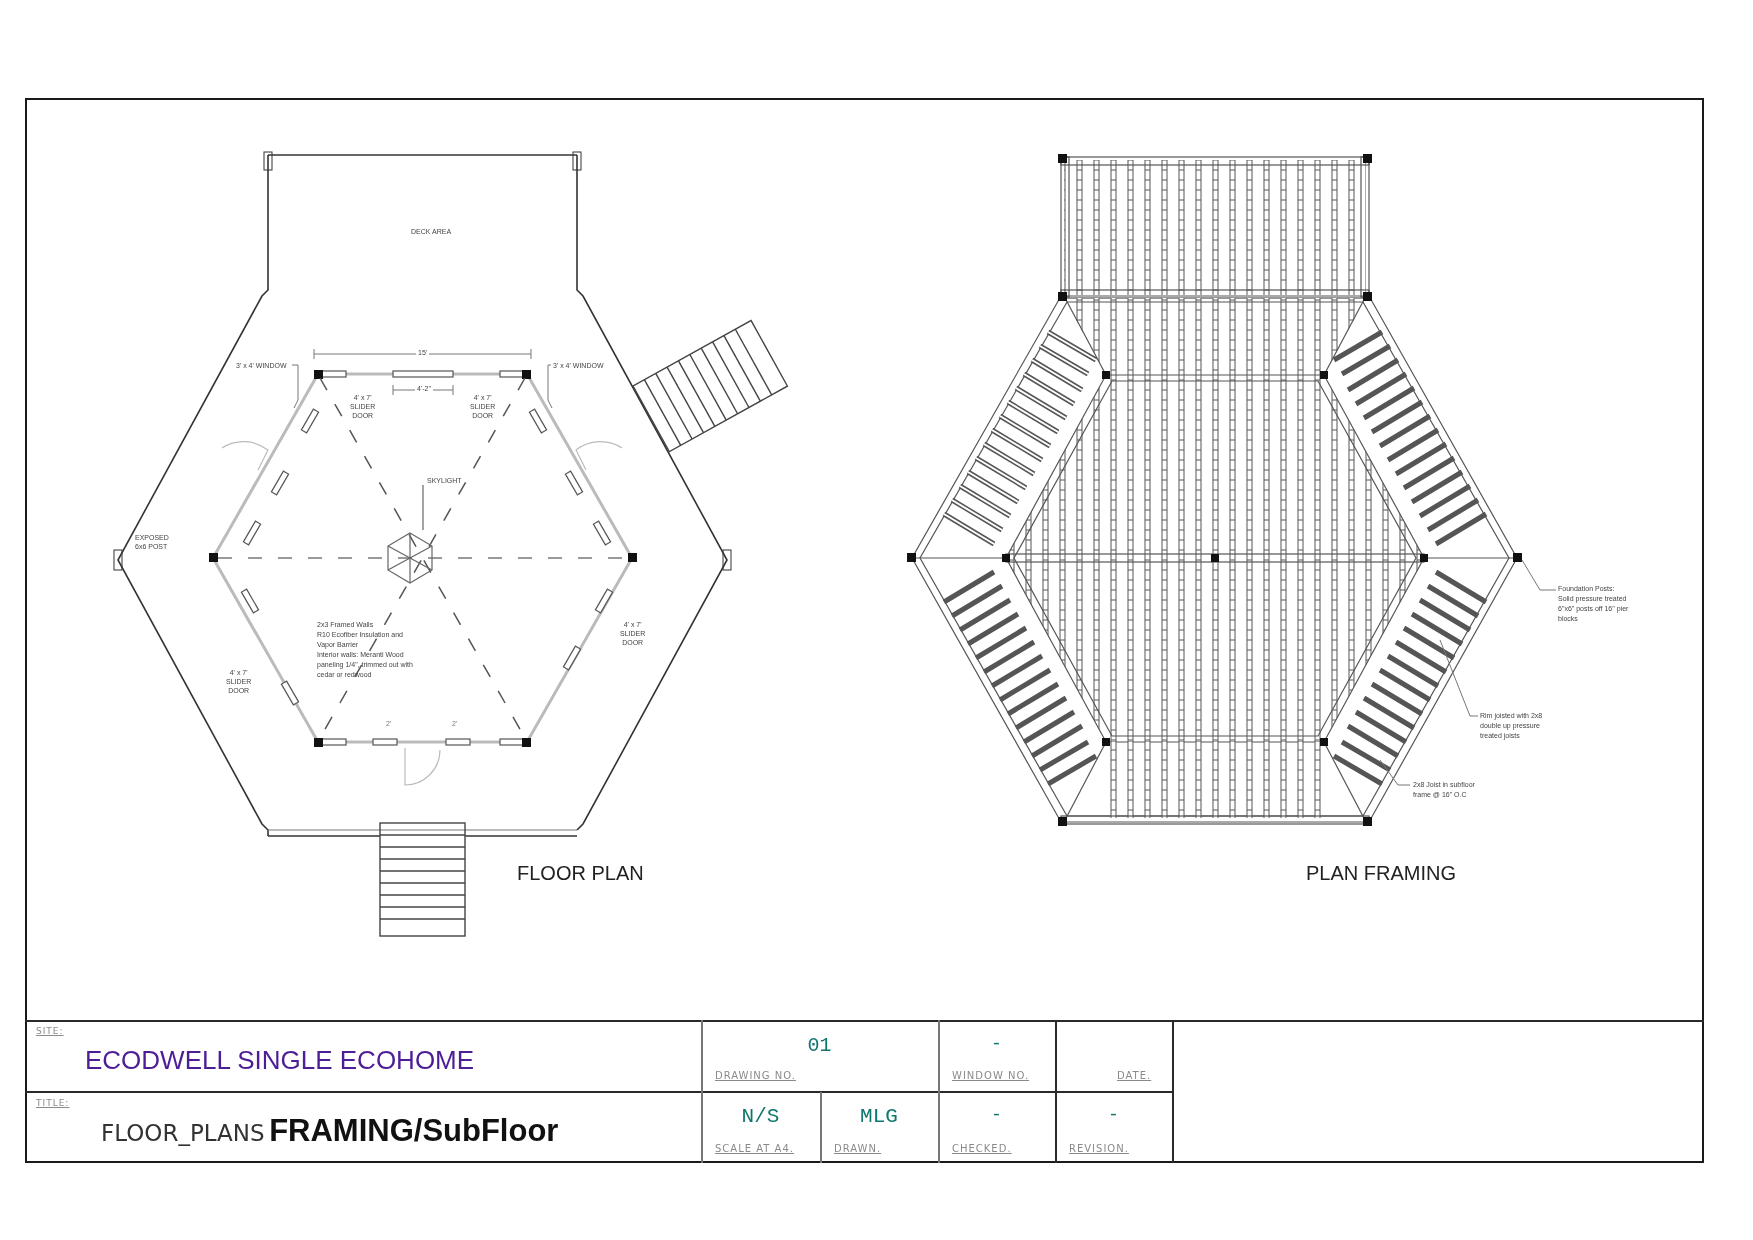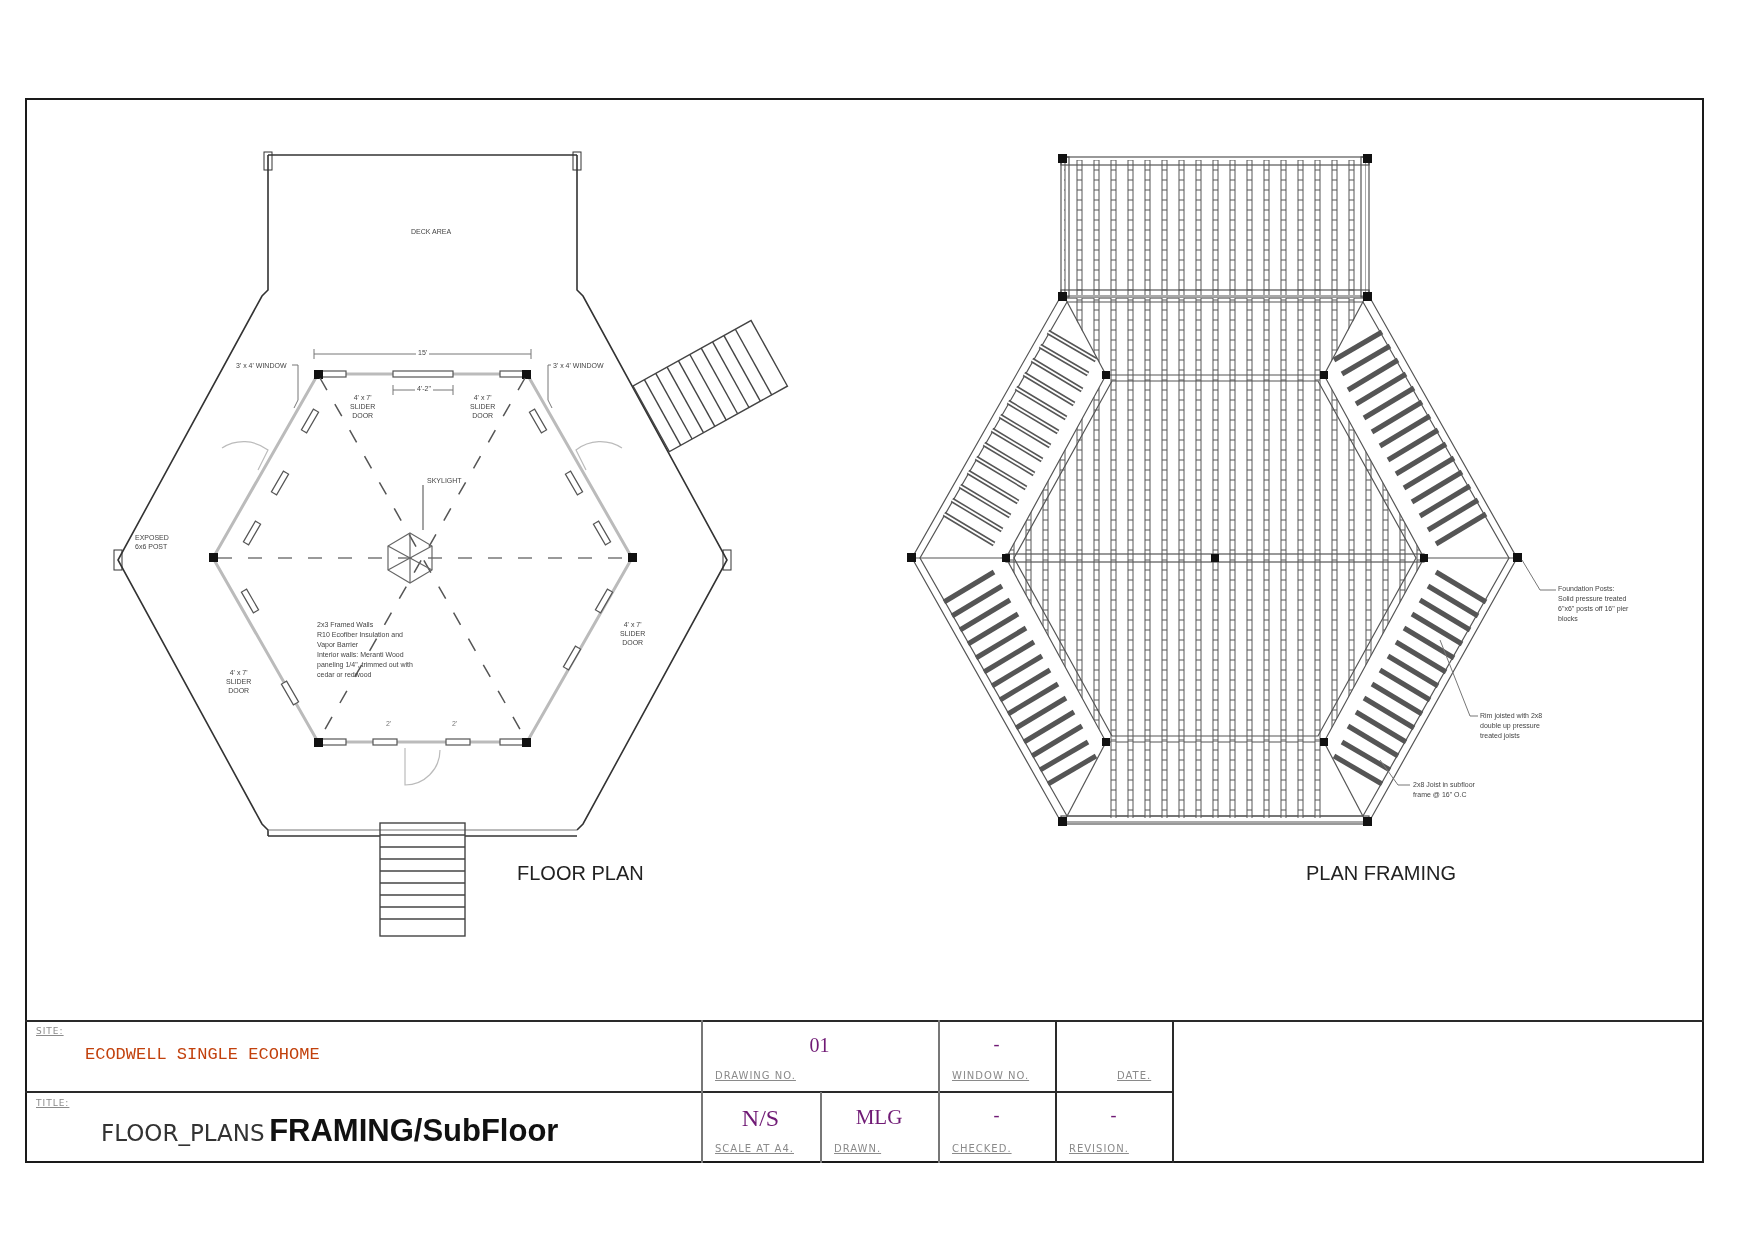--- a/index.html
+++ b/index.html
@@ -1,21 +1,21 @@
 <!DOCTYPE html>
 <html><head>
 <meta charset="utf-8">
 <style>
   html, body { margin:0; padding:0; background:#ffffff; }
   body { width:1753px; height:1240px; position:relative; overflow:hidden; font-family:"Liberation Sans", sans-serif; color:#111; }
   #sheet { position:absolute; left:0; top:0; width:1753px; height:1060px; }
   .frame { position:absolute; left:25px; top:98px; width:1679px; height:1065px; border:2px solid #1a1a1a; box-sizing:border-box; }
   .tb { position:absolute; left:25px; top:1020px; width:1679px; height:143px; }
   .lbl { position:absolute; font-family:"DejaVu Sans", sans-serif; font-size:10px; color:#8a8a8a; letter-spacing:1px;text-decoration:underline; }
-  .val { position:absolute; font-family:Liberation Serif, serif; color:#701a75; }
+  .val { position:absolute; font-family:Liberation Mono, monospace; color:#0f766e; }
   .hl { position:absolute; background:#2a2a2a; }
   .vl { position:absolute; background:#2a2a2a; }
   .vlg { position:absolute; background:#777; }
 </style>
 </head>
 <body>
 
 <div id="sheet">
 
   <div class="frame"></div>
@@ -327,38 +327,38 @@
   <div class="tb">
     <div class="hl" style="left:0;top:0;width:1679px;height:2px"></div>
     <div class="hl" style="left:0;top:71px;width:1148px;height:2px"></div>
     <div class="vlg" style="left:676px;top:0;width:2px;height:143px"></div>
     <div class="vlg" style="left:795px;top:72px;width:2px;height:71px"></div>
     <div class="vlg" style="left:913px;top:0;width:2px;height:143px"></div>
     <div class="vl" style="left:1030px;top:0;width:2px;height:143px"></div>
     <div class="vl" style="left:1147px;top:0;width:2px;height:143px"></div>
 
     <div class="lbl" style="left:11px;top:6px;font-size:9px">SITE:</div>
-    <div class="val" style="left:60px;top:25px;font-family:Liberation Mono, monospace;font-size:17px;color:#c2410c">ECODWELL SINGLE ECOHOME</div>
+    <div class="val" style="left:60px;top:25px;font-family:Liberation Sans, sans-serif;font-size:26px;color:#4c1d95">ECODWELL SINGLE ECOHOME</div>
 
     <div class="lbl" style="left:11px;top:78px;font-size:9px">TITLE:</div>
     <div style="position:absolute;left:76px;top:93px;white-space:nowrap">
       <span style="font-family:'DejaVu Sans',sans-serif;font-size:23px;color:#333;letter-spacing:0px">FLOOR_PLANS</span>
       <span style="font-family:'Liberation Sans',sans-serif;font-weight:bold;font-size:31px;color:#111">FRAMING/SubFloor</span>
     </div>
 
     <div class="val" style="left:676px;width:237px;top:14px;text-align:center;font-size:20px">01</div>
     <div class="lbl" style="left:690px;top:50px">DRAWING NO.</div>
 
     <div class="val" style="left:913px;width:117px;top:14px;text-align:center;font-size:18px">-</div>
     <div class="lbl" style="left:927px;top:50px">WINDOW NO.</div>
 
     <div class="val" style="left:1030px;width:117px;top:14px;text-align:center;font-size:18px"></div>
     <div class="lbl" style="left:1092px;top:50px">DATE.</div>
 
-    <div class="val" style="left:676px;width:119px;top:85px;text-align:center;font-size:24px">N/S</div>
+    <div class="val" style="left:676px;width:119px;top:85px;text-align:center;font-size:21px">N/S</div>
     <div class="lbl" style="left:690px;top:123px">SCALE AT A4.</div>
 
     <div class="val" style="left:795px;width:118px;top:85px;text-align:center;font-size:21px">MLG</div>
     <div class="lbl" style="left:809px;top:123px">DRAWN.</div>
 
     <div class="val" style="left:913px;width:117px;top:85px;text-align:center;font-size:18px">-</div>
     <div class="lbl" style="left:927px;top:123px">CHECKED.</div>
 
     <div class="val" style="left:1030px;width:117px;top:85px;text-align:center;font-size:18px">-</div>
     <div class="lbl" style="left:1044px;top:123px">REVISION.</div>

